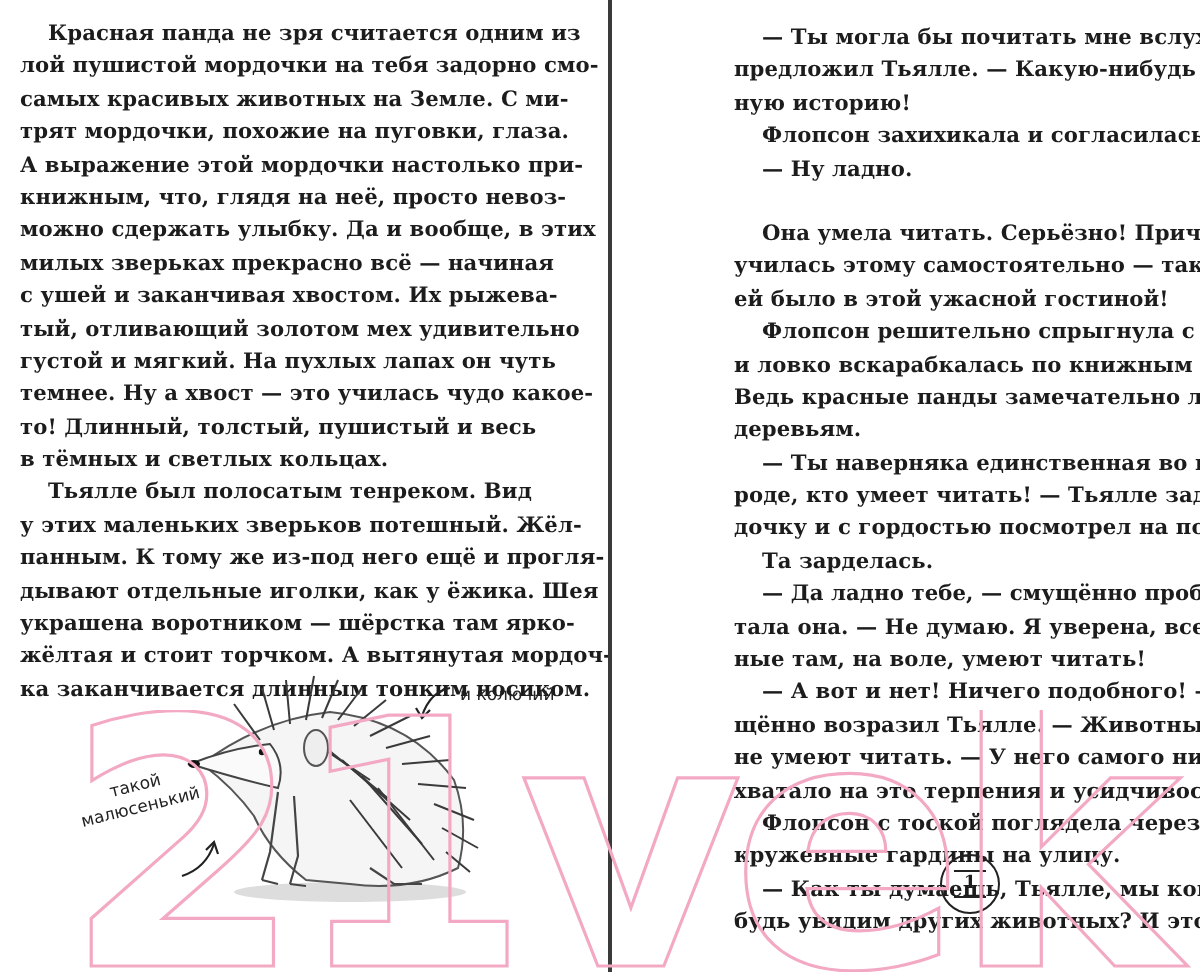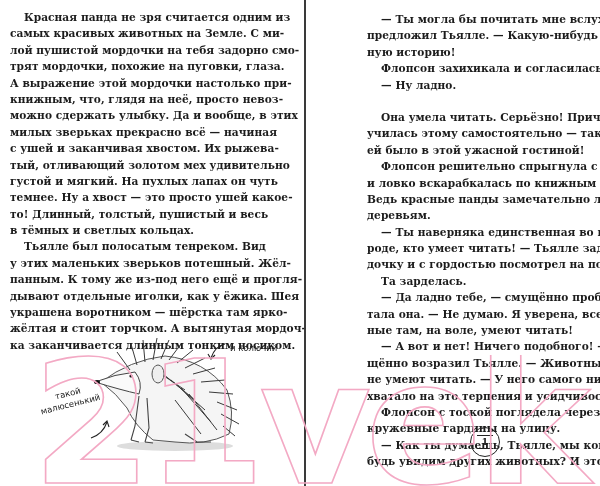--- a/index.html
+++ b/index.html
@@ -140,31 +140,31 @@
       stroke-width: 1.6;
       letter-spacing: -6px;
     }
   </style>
 </head>
 <body>
 
 <div class="page page-left">
   <div class="col col-left" id="left-col">
       <span class="line indent">Красная панда не зря считается одним из</span>
+      <span class="line">лой пушистой мордочки на тебя задорно смо-</span>
       <span class="line">самых красивых животных на Земле. С ми-</span>
-      <span class="line">лой пушистой мордочки на тебя задорно смо-</span>
       <span class="line">трят мордочки, похожие на пуговки, глаза.</span>
       <span class="line">А выражение этой мордочки настолько при-</span>
       <span class="line">книжным, что, глядя на неё, просто невоз-</span>
       <span class="line">можно сдержать улыбку. Да и вообще, в этих</span>
       <span class="line">милых зверьках прекрасно всё — начиная</span>
       <span class="line">с ушей и заканчивая хвостом. Их рыжева-</span>
       <span class="line">тый, отливающий золотом мех удивительно</span>
       <span class="line">густой и мягкий. На пухлых лапах он чуть</span>
-      <span class="line">темнее. Ну а хвост — это просто ушей какое-</span>
+      <span class="line">темнее. Ну а хвост — это училась чудо какое-</span>
       <span class="line">то! Длинный, толстый, пушистый и весь</span>
       <span class="line last">в тёмных и светлых кольцах.</span>
       <span class="line indent">Тьялле был полосатым тенреком. Вид</span>
       <span class="line">у этих маленьких зверьков потешный. Жёл-</span>
       <span class="line">панным. К тому же из-под него ещё и прогля-</span>
       <span class="line">дывают отдельные иголки, как у ёжика. Шея</span>
       <span class="line">украшена воротником — шёрстка там ярко-</span>
       <span class="line">жёлтая и стоит торчком. А вытянутая мордоч-</span>
       <span class="line last">ка заканчивается длинным тонким носиком.</span>
     </div>

